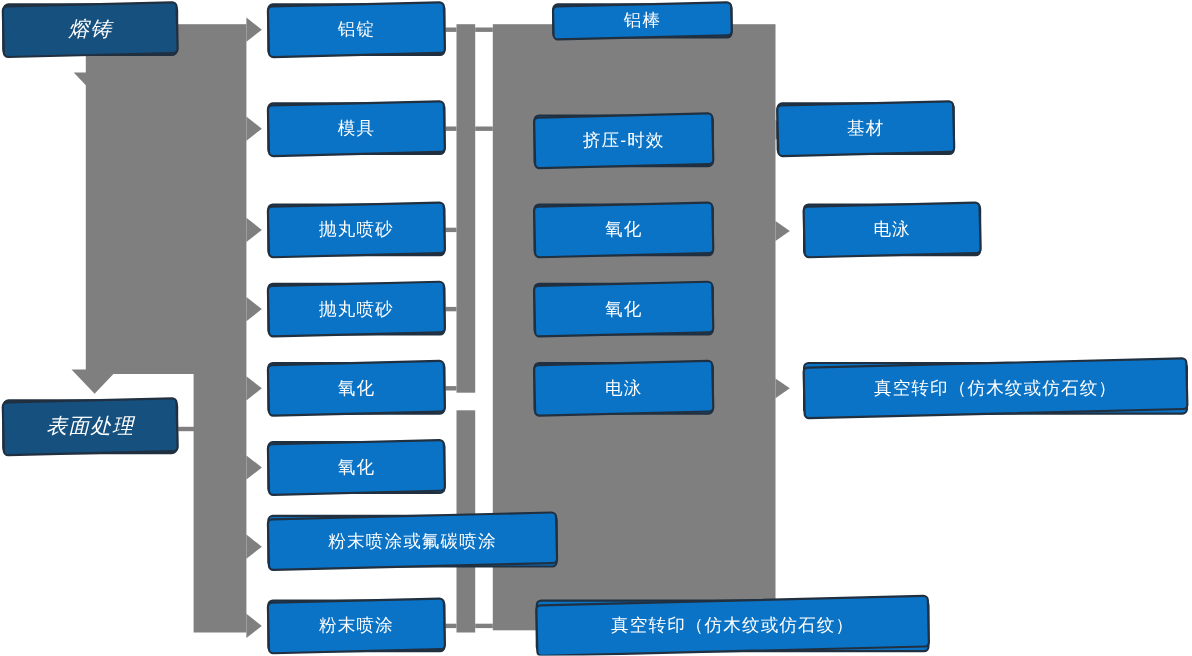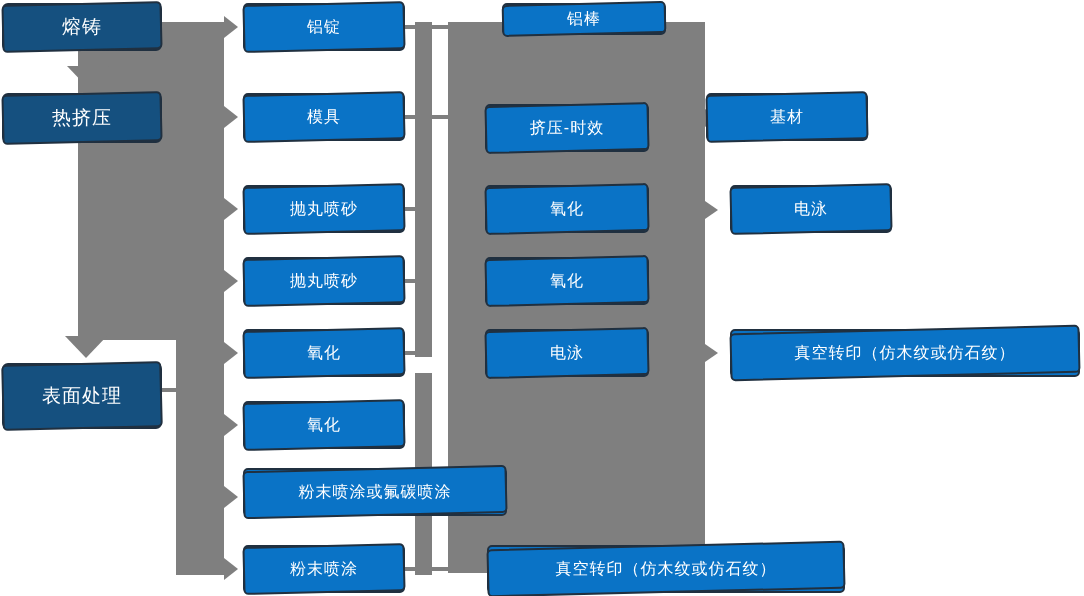--- a/index.html
+++ b/index.html
@@ -23,21 +23,21 @@
     border-left:21px solid transparent;border-right:21px solid transparent;
     border-top:22px solid var(--connector-gray);}
   .node{position:absolute;display:flex;align-items:center;justify-content:center;
     box-sizing:border-box;background:var(--box-blue);color:var(--text);
     border:2px solid var(--edge);border-radius:5px;
     font-size:16px;font-weight:500;letter-spacing:1px;z-index:1;
     white-space:nowrap;text-align:center;}
   .node::before{content:"";position:absolute;inset:-2px;z-index:-1;
     background:inherit;border:2px solid var(--edge);border-radius:5px;
     transform:rotate(-1.4deg);}
-  .node.dark{background:var(--box-dark-blue);font-size:19px;border-radius:6px;}
+  .node.dark{background:var(--box-dark-blue);font-size:19px;border-radius:6px;font-style:italic;}
 </style>
 </head>
 <body>
 
 <div class="canvas">
 
   <div class="gray" style="left:78px;top:22px;width:146px;height:318px;"></div>
   <div class="gray" style="left:176px;top:340px;width:48px;height:235px;"></div>
   <div class="gray" style="left:415px;top:22px;width:17px;height:335px;"></div>
   <div class="gray" style="left:415px;top:373px;width:17px;height:202px;"></div>
@@ -65,22 +65,21 @@
   <div class="stub" style="left:405px;top:115px;width:10px;"></div>
   <div class="stub" style="left:432px;top:115px;width:16px;"></div>
   <div class="stub" style="left:405px;top:207px;width:10px;"></div>
   <div class="stub" style="left:405px;top:279px;width:10px;"></div>
   <div class="stub" style="left:405px;top:351px;width:10px;"></div>
   <div class="stub" style="left:405px;top:567px;width:10px;"></div>
   <div class="stub" style="left:432px;top:567px;width:16px;"></div>
   <div class="stub" style="left:162px;top:388px;width:15px;"></div>
 
   <div class="node dark" style="left:2px;top:3px;width:160px;height:48px;">熔铸</div>
-  <div class="node dark" style="left:2px;top:93px;width:160px;height:50px;">热挤压</div>
-  <div class="node dark" style="left:2px;top:363px;width:160px;height:66px;">表面处理</div>
+  <div class="node dark" style="left:2px;top:363px;width:160px;height:50px;">表面处理</div>
 
   <div class="node" style="left:243px;top:3px;width:162px;height:48px;">铝锭</div>
   <div class="node" style="left:243px;top:93px;width:162px;height:48px;">模具</div>
   <div class="node" style="left:243px;top:185px;width:162px;height:48px;">抛丸喷砂</div>
   <div class="node" style="left:243px;top:257px;width:162px;height:48px;">抛丸喷砂</div>
   <div class="node" style="left:243px;top:329px;width:162px;height:48px;">氧化</div>
   <div class="node" style="left:243px;top:401px;width:162px;height:48px;">氧化</div>
   <div class="node" style="left:243px;top:468px;width:264px;height:48px;">粉末喷涂或氟碳喷涂</div>
   <div class="node" style="left:243px;top:545px;width:162px;height:48px;">粉末喷涂</div>
 

